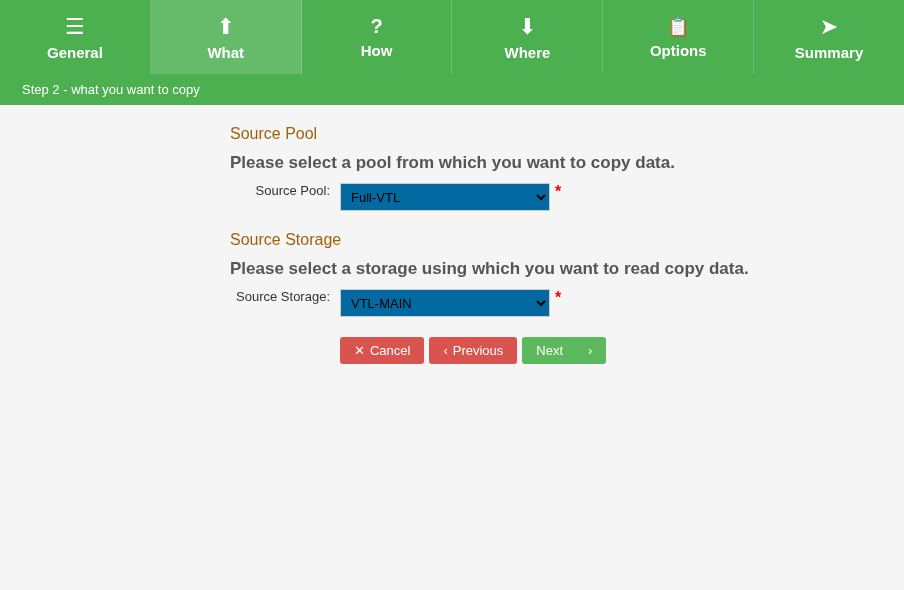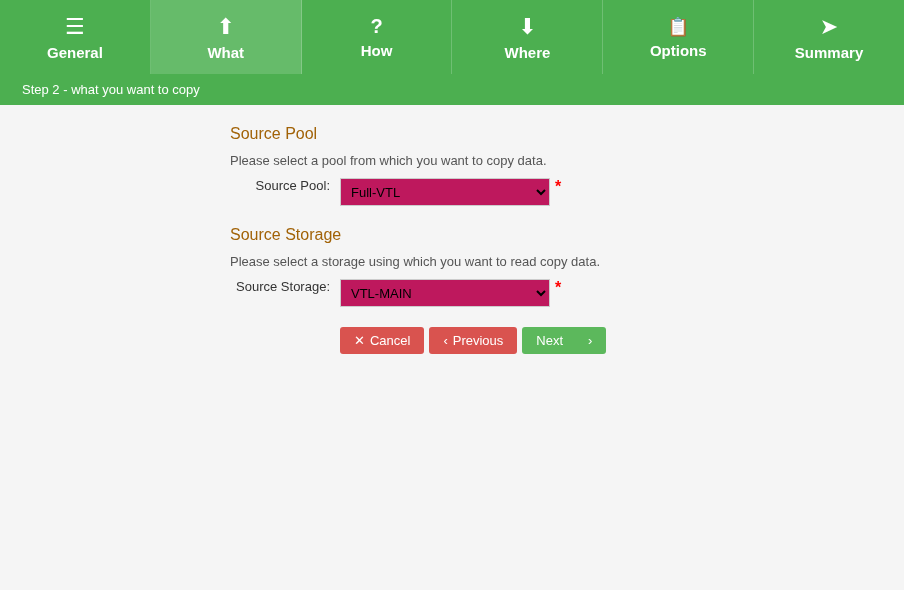--- a/index.html
+++ b/index.html
@@ -56,21 +56,22 @@
     .section-title {
       font-size: 16px;
       color: #a16207;
       margin-bottom: 10px;
       font-weight: normal;
     }
 
     .description {
       color: #555;
       margin-bottom: 5px;
-      font-size: 13px;
+      font-size: 17px;
+      font-weight: bold;
     }
 
     .form-group {
       display: flex;
       align-items: flex-start;
       margin-top: 10px;
       margin-bottom: 5px;
     }
 
     .form-label {
@@ -80,21 +81,21 @@
       text-align: right;
       padding-right: 10px;
       flex-shrink: 0;
     }
 
     .form-select {
       width: 210px;
       padding: 4px 6px;
       font-size: 13px;
       border: 1px solid #ccc;
-      background: #be185d;
+      background: #0369a1;
       height: 28px;
     }
 
     .required-star {
       color: red;
       margin-left: 5px;
       font-size: 16px;
       font-weight: bold;
     }
 

